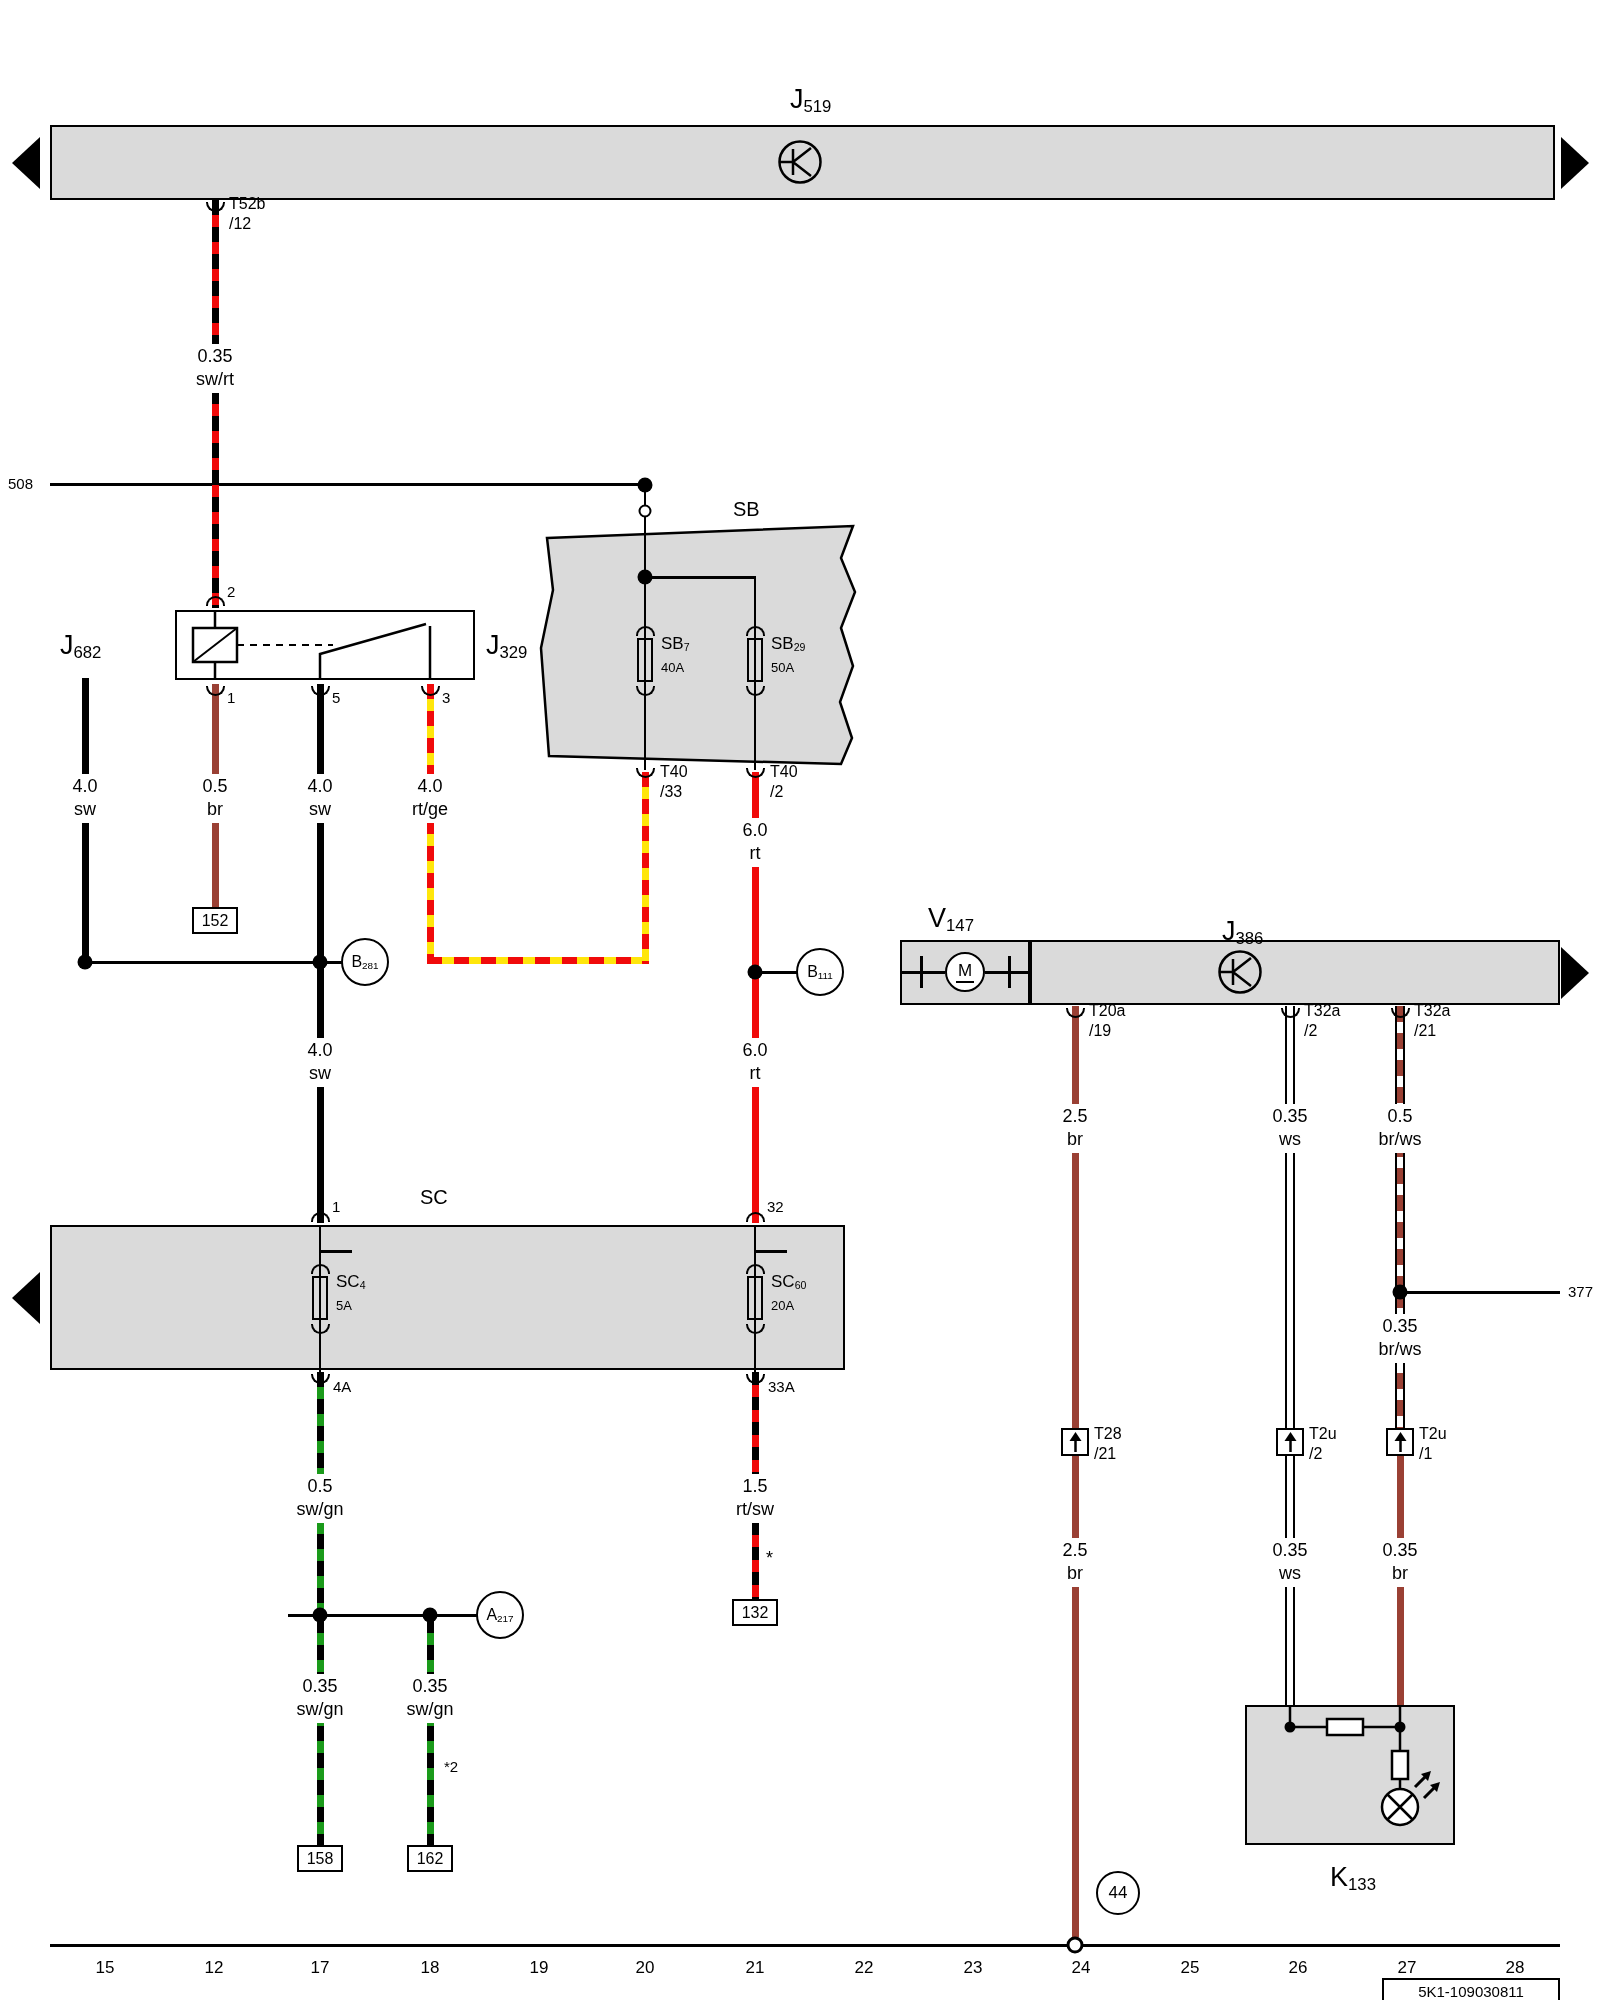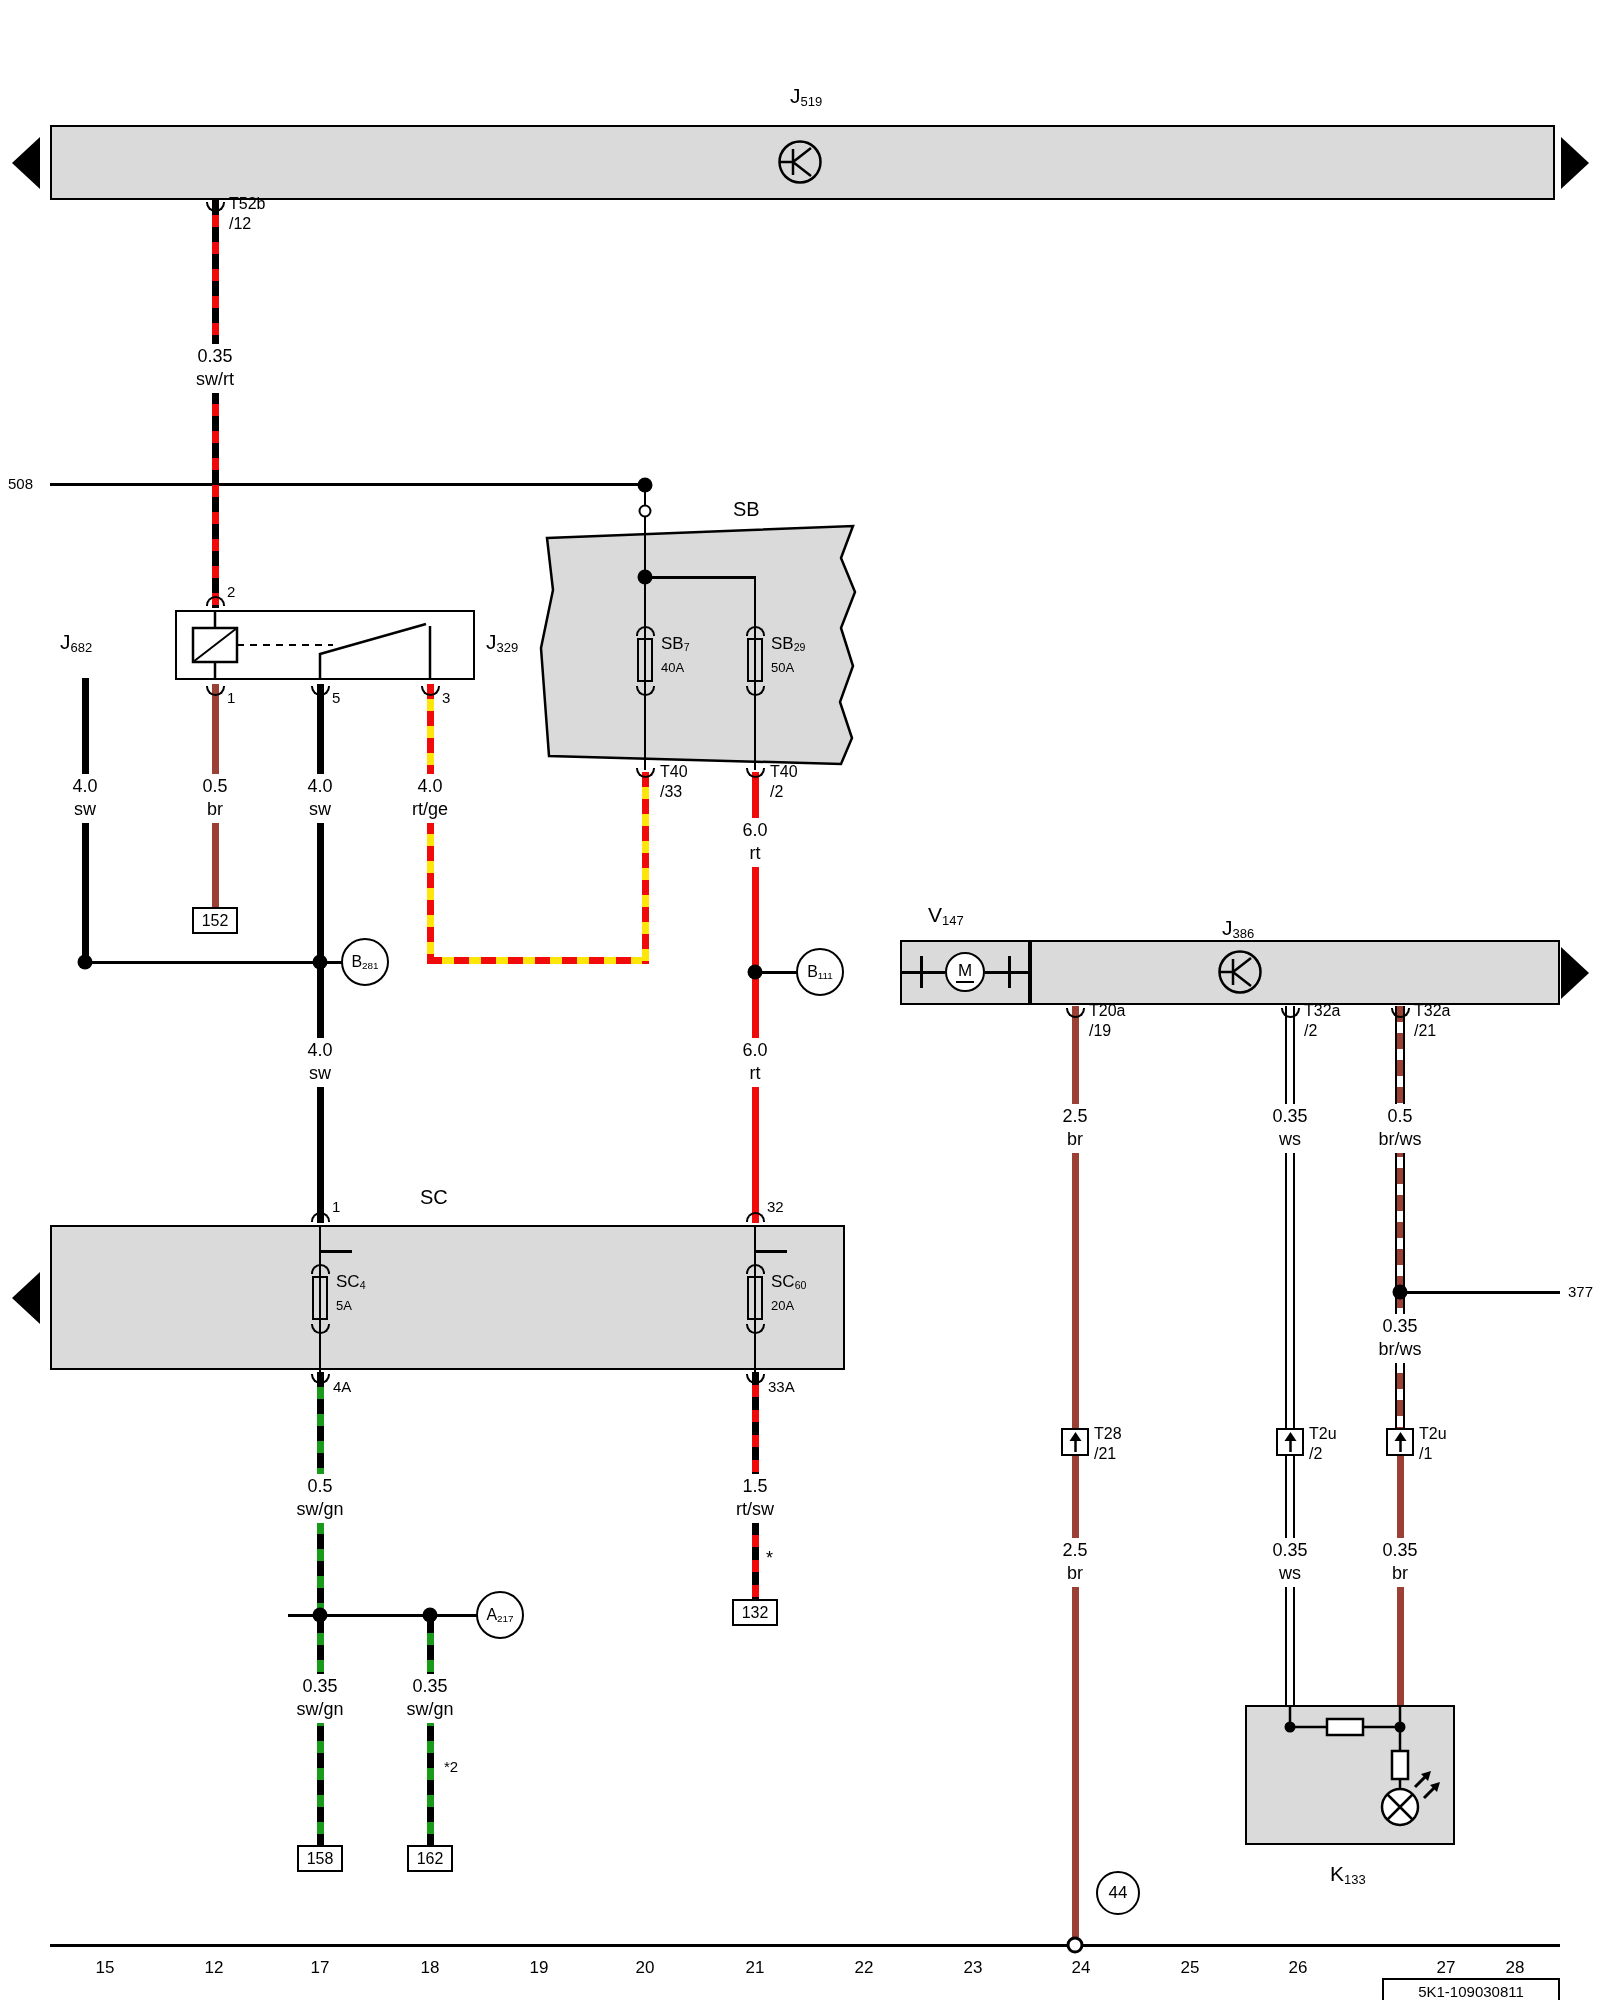--- a/index.html
+++ b/index.html
@@ -21,21 +21,21 @@
   .w-rtge-h{background:repeating-linear-gradient(90deg,var(--red,#f00a0a) 0 15px,var(--yellow,#ffe60a) 15px 27px)}
   .w-swgn{background:repeating-linear-gradient(180deg,var(--black,#000) 0 15px,var(--green,#1a9a1a) 15px 27px)}
   .w-ws{background:var(--wire_white,#fff);border-left:2px solid #000;border-right:2px solid #000;width:10px}
   .w-brws{background:repeating-linear-gradient(180deg,var(--brown,#9a4034) 0 16px,var(--wire_white,#fff) 16px 27px);border-left:2px solid #000;border-right:2px solid #000;width:10px}
   .dot{position:absolute;width:15px;height:15px;background:#000;border-radius:50%;transform:translate(-50%,-50%);z-index:6}
   .ocirc{position:absolute;width:13px;height:13px;background:#fff;border:2.5px solid #000;border-radius:50%;transform:translate(-50%,-50%);z-index:6}
   .cup-n{position:absolute;width:19px;height:10px;border:2.5px solid #000;border-top:none;border-radius:0 0 11px 11px;z-index:5}
   .cup-s{position:absolute;width:19px;height:10px;border:2.5px solid #000;border-bottom:none;border-radius:11px 11px 0 0;z-index:5}
   .tri-l{position:absolute;width:0;height:0;border-top:26px solid transparent;border-bottom:26px solid transparent;border-right:28px solid #000}
   .tri-r{position:absolute;width:0;height:0;border-top:26px solid transparent;border-bottom:26px solid transparent;border-left:28px solid #000}
-  .clabel{position:absolute;font-size:21px;white-space:nowrap;z-index:7}
+  .clabel{position:absolute;font-size:27px;white-space:nowrap;z-index:7}
   .sub{font-size:0.62em;vertical-align:-0.22em}
   .tlabel{position:absolute;font-size:16px;line-height:1.22;white-space:nowrap;z-index:7}
   .flabel{position:absolute;font-size:17px;white-space:nowrap;z-index:7}
   .famps{position:absolute;font-size:13px;white-space:nowrap;z-index:7}
   .pin{position:absolute;font-size:15px;white-space:nowrap;z-index:7}
   .note{position:absolute;font-size:15px;z-index:7}
   .wlabel{position:absolute;transform:translateX(-50%);text-align:center;font-size:18px;line-height:1.3;background:#fff;padding:1px 5px;z-index:7;white-space:nowrap}
   .jcircle{position:absolute;background:#fff;border:2.5px solid #000;border-radius:50%;display:flex;align-items:center;justify-content:center;font-size:16px;z-index:6}
   .gbox{position:absolute;width:46px;height:27px;background:#fff;border:2.5px solid #000;transform:translateX(-50%);display:flex;align-items:center;justify-content:center;font-size:16px;z-index:6}
   .csq{position:absolute;width:28px;height:28px;background:#fff;border:2.5px solid #000;z-index:6;display:flex;align-items:center;justify-content:center}
@@ -378,20 +378,20 @@
   <div class="gridnum" style="left:320px;top:1958px">17</div>
   <div class="gridnum" style="left:430px;top:1958px">18</div>
   <div class="gridnum" style="left:539px;top:1958px">19</div>
   <div class="gridnum" style="left:645px;top:1958px">20</div>
   <div class="gridnum" style="left:755px;top:1958px">21</div>
   <div class="gridnum" style="left:864px;top:1958px">22</div>
   <div class="gridnum" style="left:973px;top:1958px">23</div>
   <div class="gridnum" style="left:1081px;top:1958px">24</div>
   <div class="gridnum" style="left:1190px;top:1958px">25</div>
   <div class="gridnum" style="left:1298px;top:1958px">26</div>
-  <div class="gridnum" style="left:1446px;top:1958px">27</div>
+  <div class="gridnum" style="left:1407px;top:1958px">27</div>
   <div class="gridnum" style="left:1515px;top:1958px">28</div>
 
   <div class="abs" style="left:1382px;top:1978px;width:178px;height:26px;border:2.5px solid #000;display:flex;align-items:center;justify-content:center;font-size:15px;background:#fff;z-index:7">
     <span>5K1-109030811</span>
   </div>
 
 </div>
 
 </body></html>

